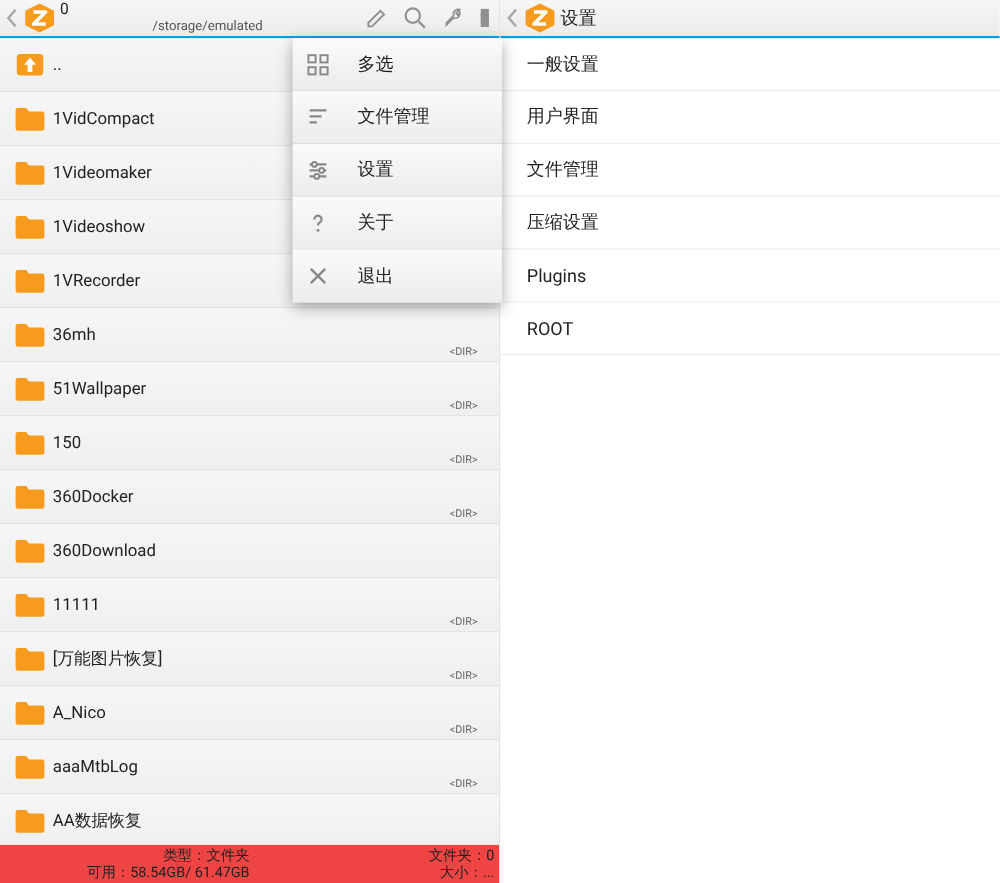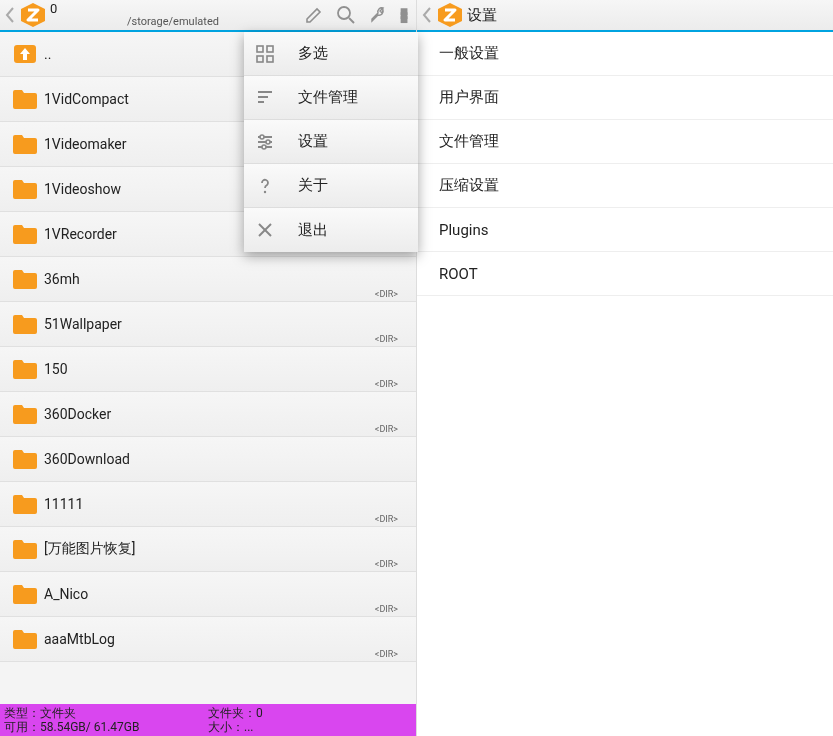--- a/index.html
+++ b/index.html
@@ -98,21 +98,22 @@
 .up-icon svg { width: 26px; height: 22px; }
 .file-name { font-size: 14px; color: #222; }
 
 
 .status-bar {
   height: 32px;
   font-size: 12px;
   color: #222;
   padding: 2px 4px 0 4px;
   display: flex;
-  background: #d946ef;
+  background: #ef4444;
+  text-align: right;
 }
 .status-col { flex: 1; line-height: 14px; }
 
 
 .dropdown {
   position: absolute;
   top: 32px;
   left: 244px;
   width: 174px;
   background: #fff;
@@ -345,20 +346,30 @@
   </div>
       <div class="file-row">
     <span class="folder-icon">
       <svg viewBox="0 0 26 22">
             <path d="M1 4 Q1 2 3 2 L10 2 L12 5 L23 5 Q25 5 25 7 L25 19 Q25 21 23 21 L3 21 Q1 21 1 19 Z" fill="#f79b1e"></path>
           </svg>
     </span>
 
     <span class="file-name">aaaMtbLog</span>
     <span class="tag">&lt;DIR&gt;</span>
+  </div>
+      <div class="file-row">
+    <span class="folder-icon">
+      <svg viewBox="0 0 26 22">
+            <path d="M1 4 Q1 2 3 2 L10 2 L12 5 L23 5 Q25 5 25 7 L25 19 Q25 21 23 21 L3 21 Q1 21 1 19 Z" fill="#f79b1e"></path>
+          </svg>
+    </span>
+
+    <span class="file-name">AA数据恢复</span>
+    <span class="tag"></span>
   </div>
     </div>
 
   <div class="status-bar">
     <div class="status-col">
       <div><span>类型：</span><span>文件夹</span></div>
       <div><span>可用：</span><span>58.54GB/ 61.47GB</span></div>
     </div>
     <div class="status-col">
       <div><span>文件夹：</span><span>0</span></div>

